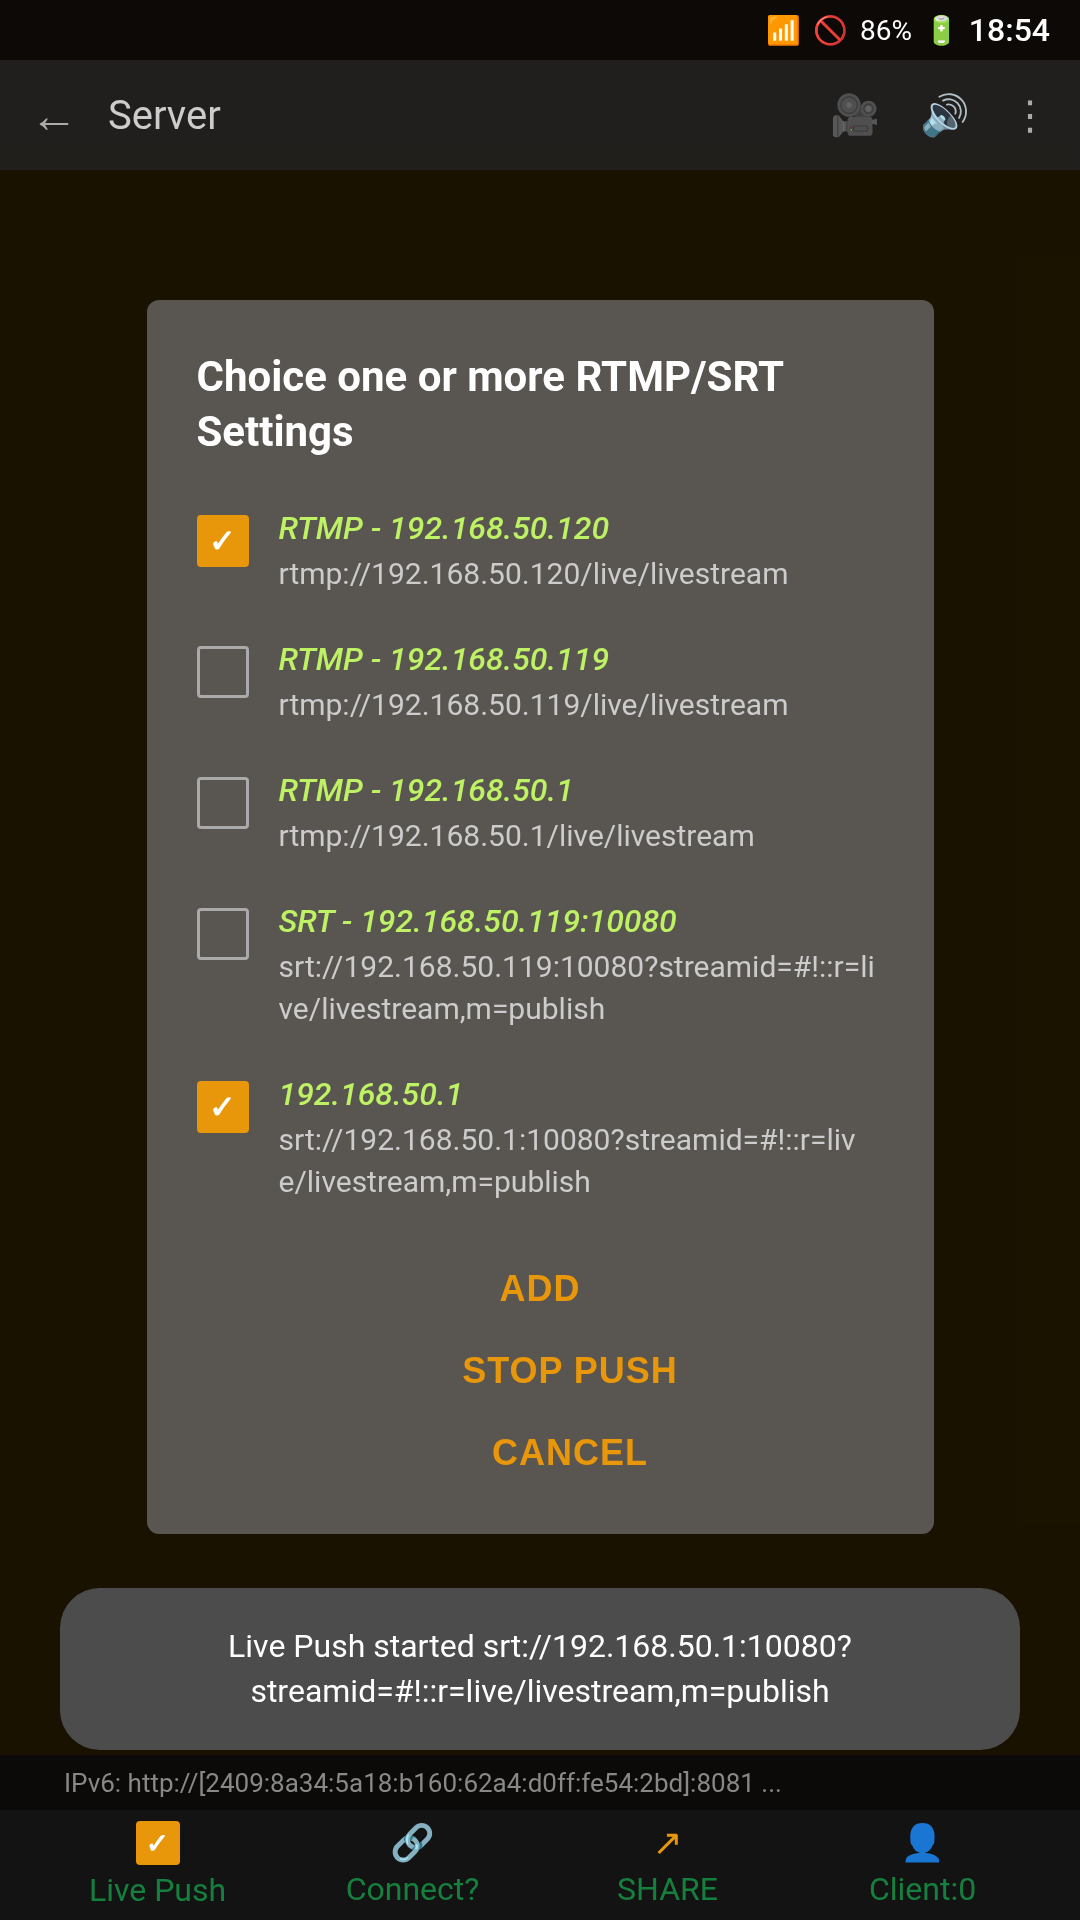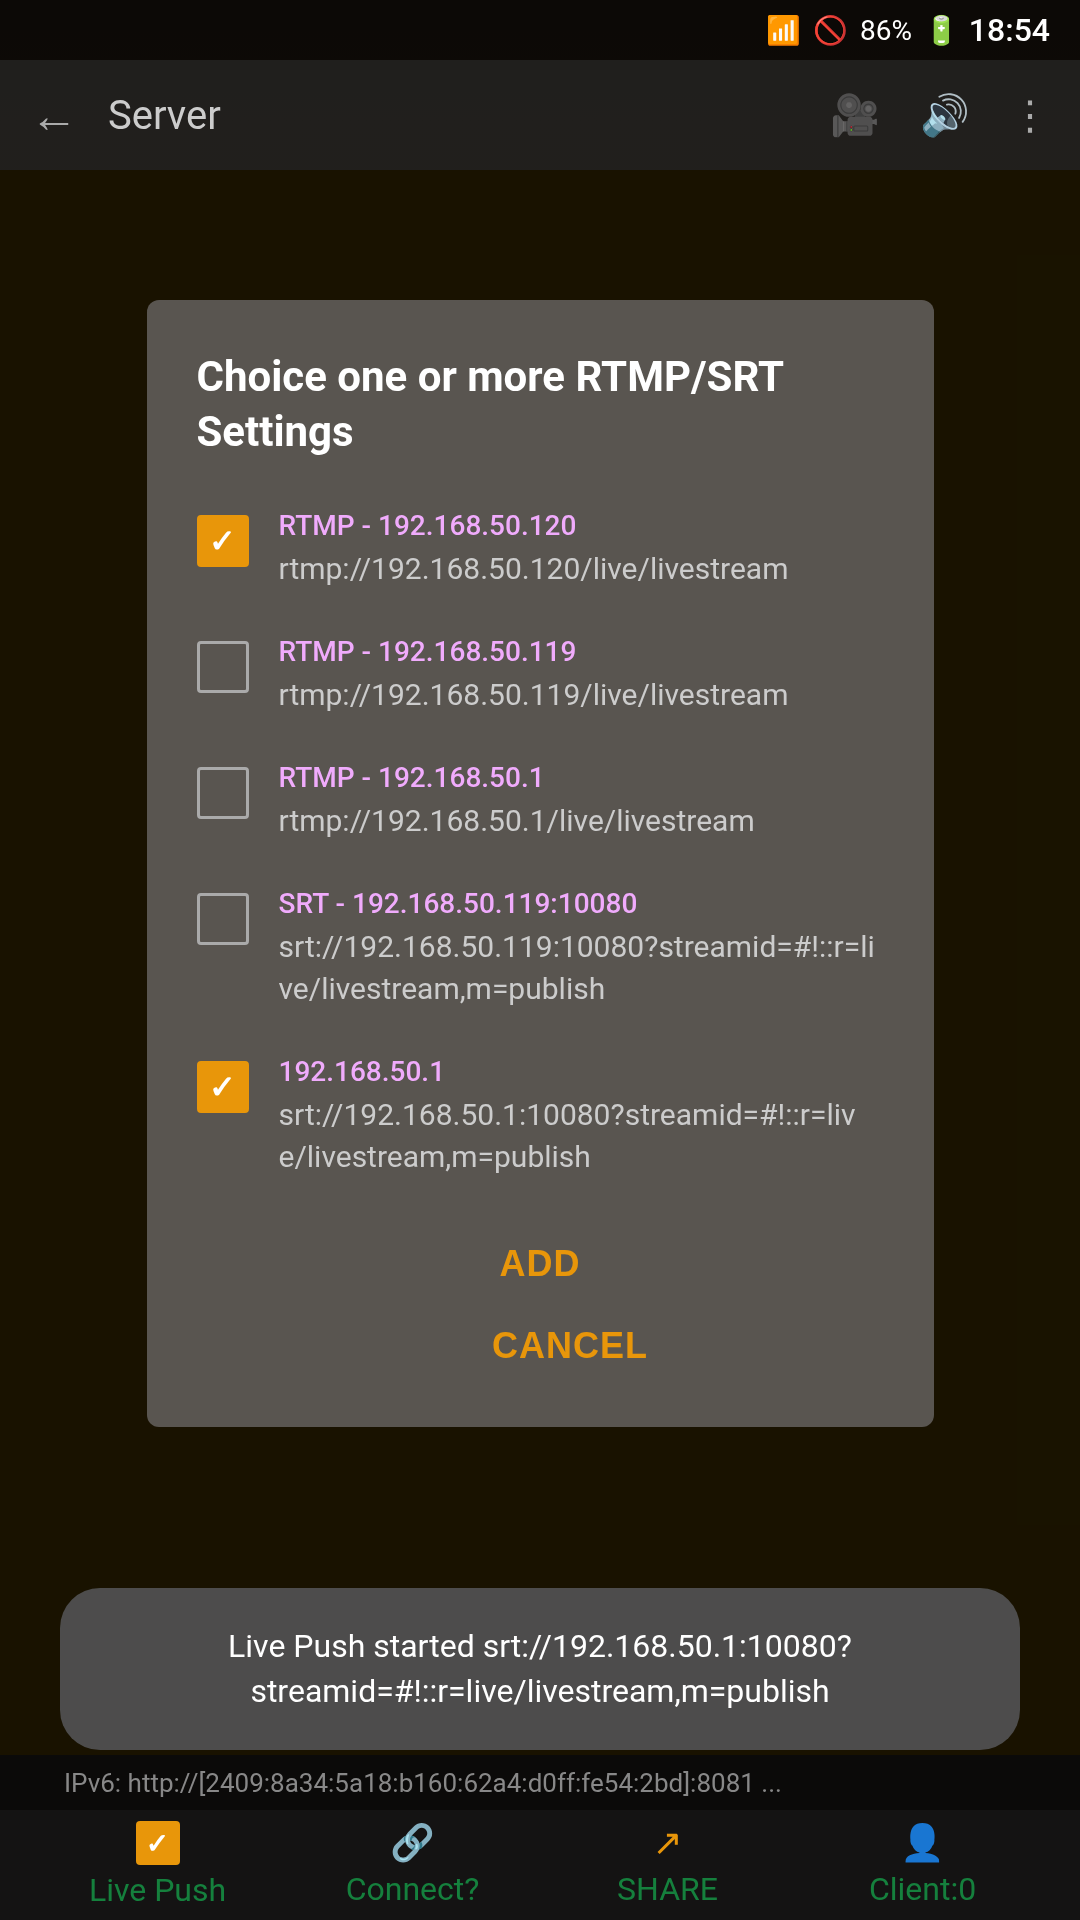--- a/index.html
+++ b/index.html
@@ -155,24 +155,25 @@
       font-size: 32px;
       font-weight: bold;
       line-height: 1;
     }
 
     .item-text {
       flex: 1;
     }
 
     .item-title {
-      color: #f0abfc;
-      font-size: 28px;
+      color: #bef264;
+      font-size: 32px;
       font-weight: 500;
       margin-bottom: 6px;
+      font-style: italic;
     }
 
     .item-subtitle {
       color: #ccc;
       font-size: 30px;
       line-height: 1.4;
       word-break: break-all;
     }
 
     
@@ -365,20 +366,21 @@
         </div>
       </div>
       <div class="item-text">
         <div class="item-title">192.168.50.1</div>
         <div class="item-subtitle">srt://192.168.50.1:10080?streamid=#!::r=live/livestream,m=publish</div>
       </div>
     </div>
 
     <div class="dialog-actions">
       <button class="action-btn">ADD</button>
+      <button class="action-btn">STOP PUSH</button>
       <button class="action-btn">CANCEL</button>
     </div>
   </div>
 </div>
 
 <div class="toast">
   <div class="toast-text">Live Push started srt://192.168.50.1:10080?streamid=#!::r=live/livestream,m=publish</div>
 </div>
 
 <div class="ipv6-bar">

